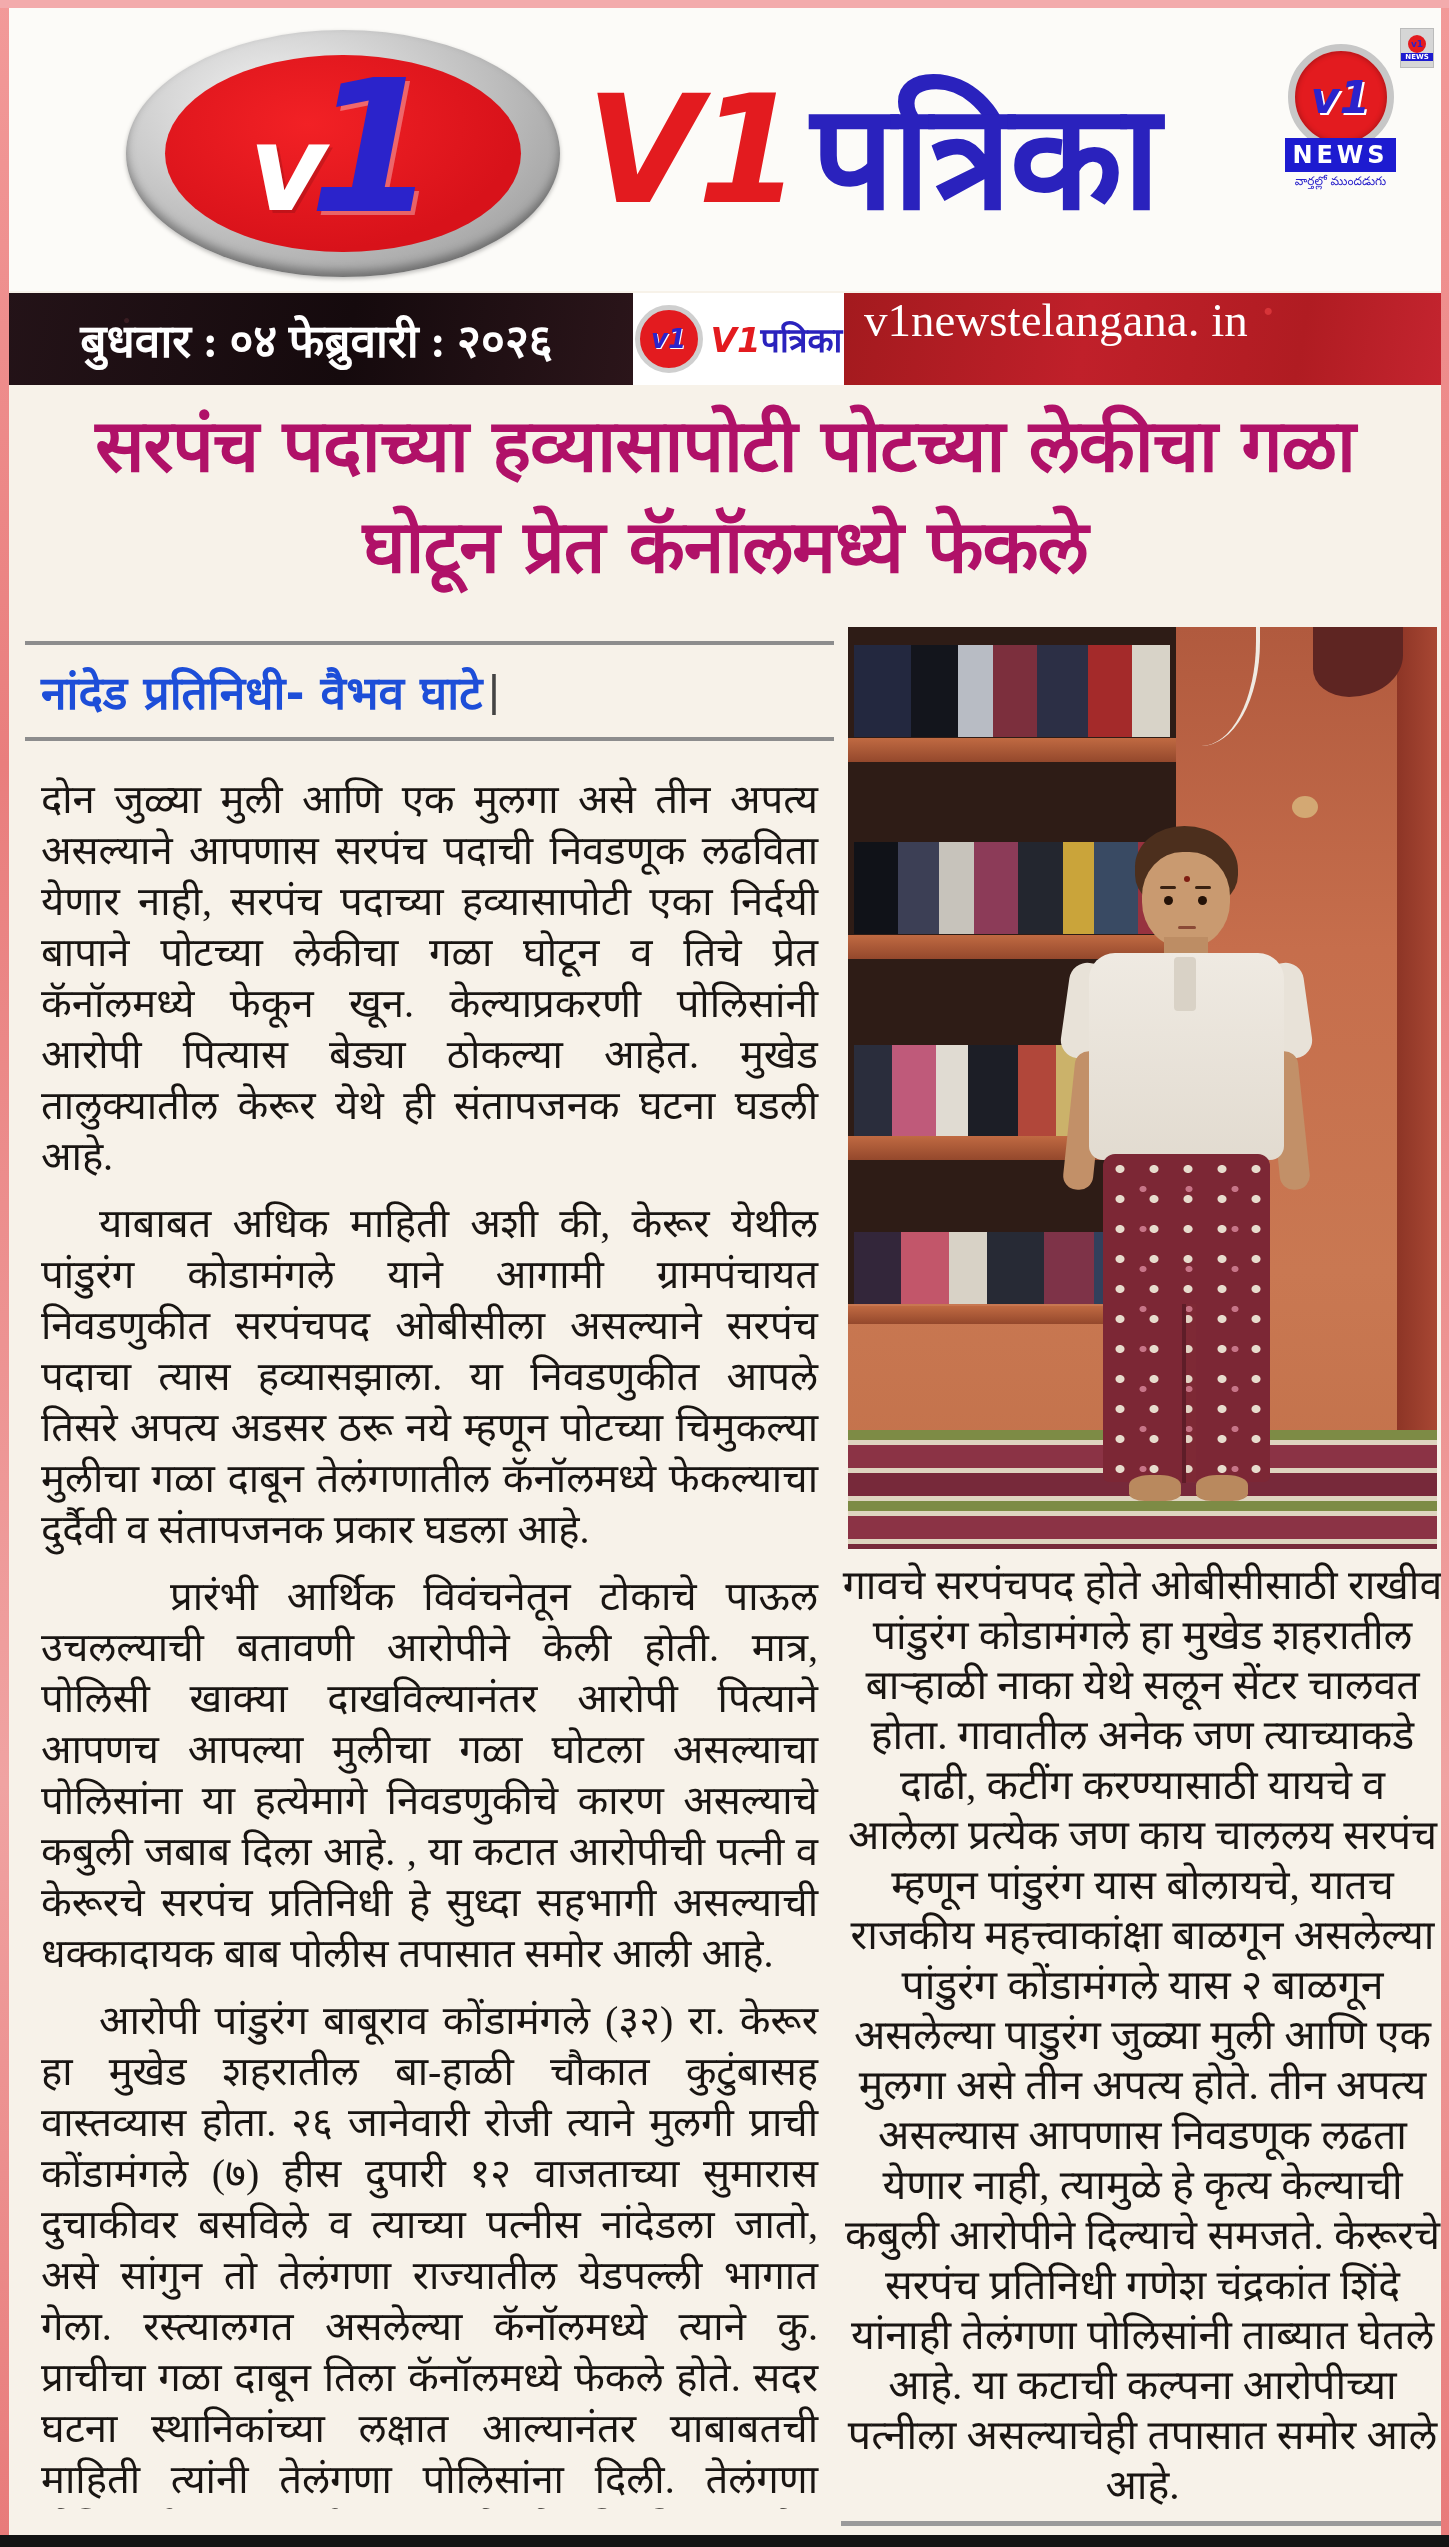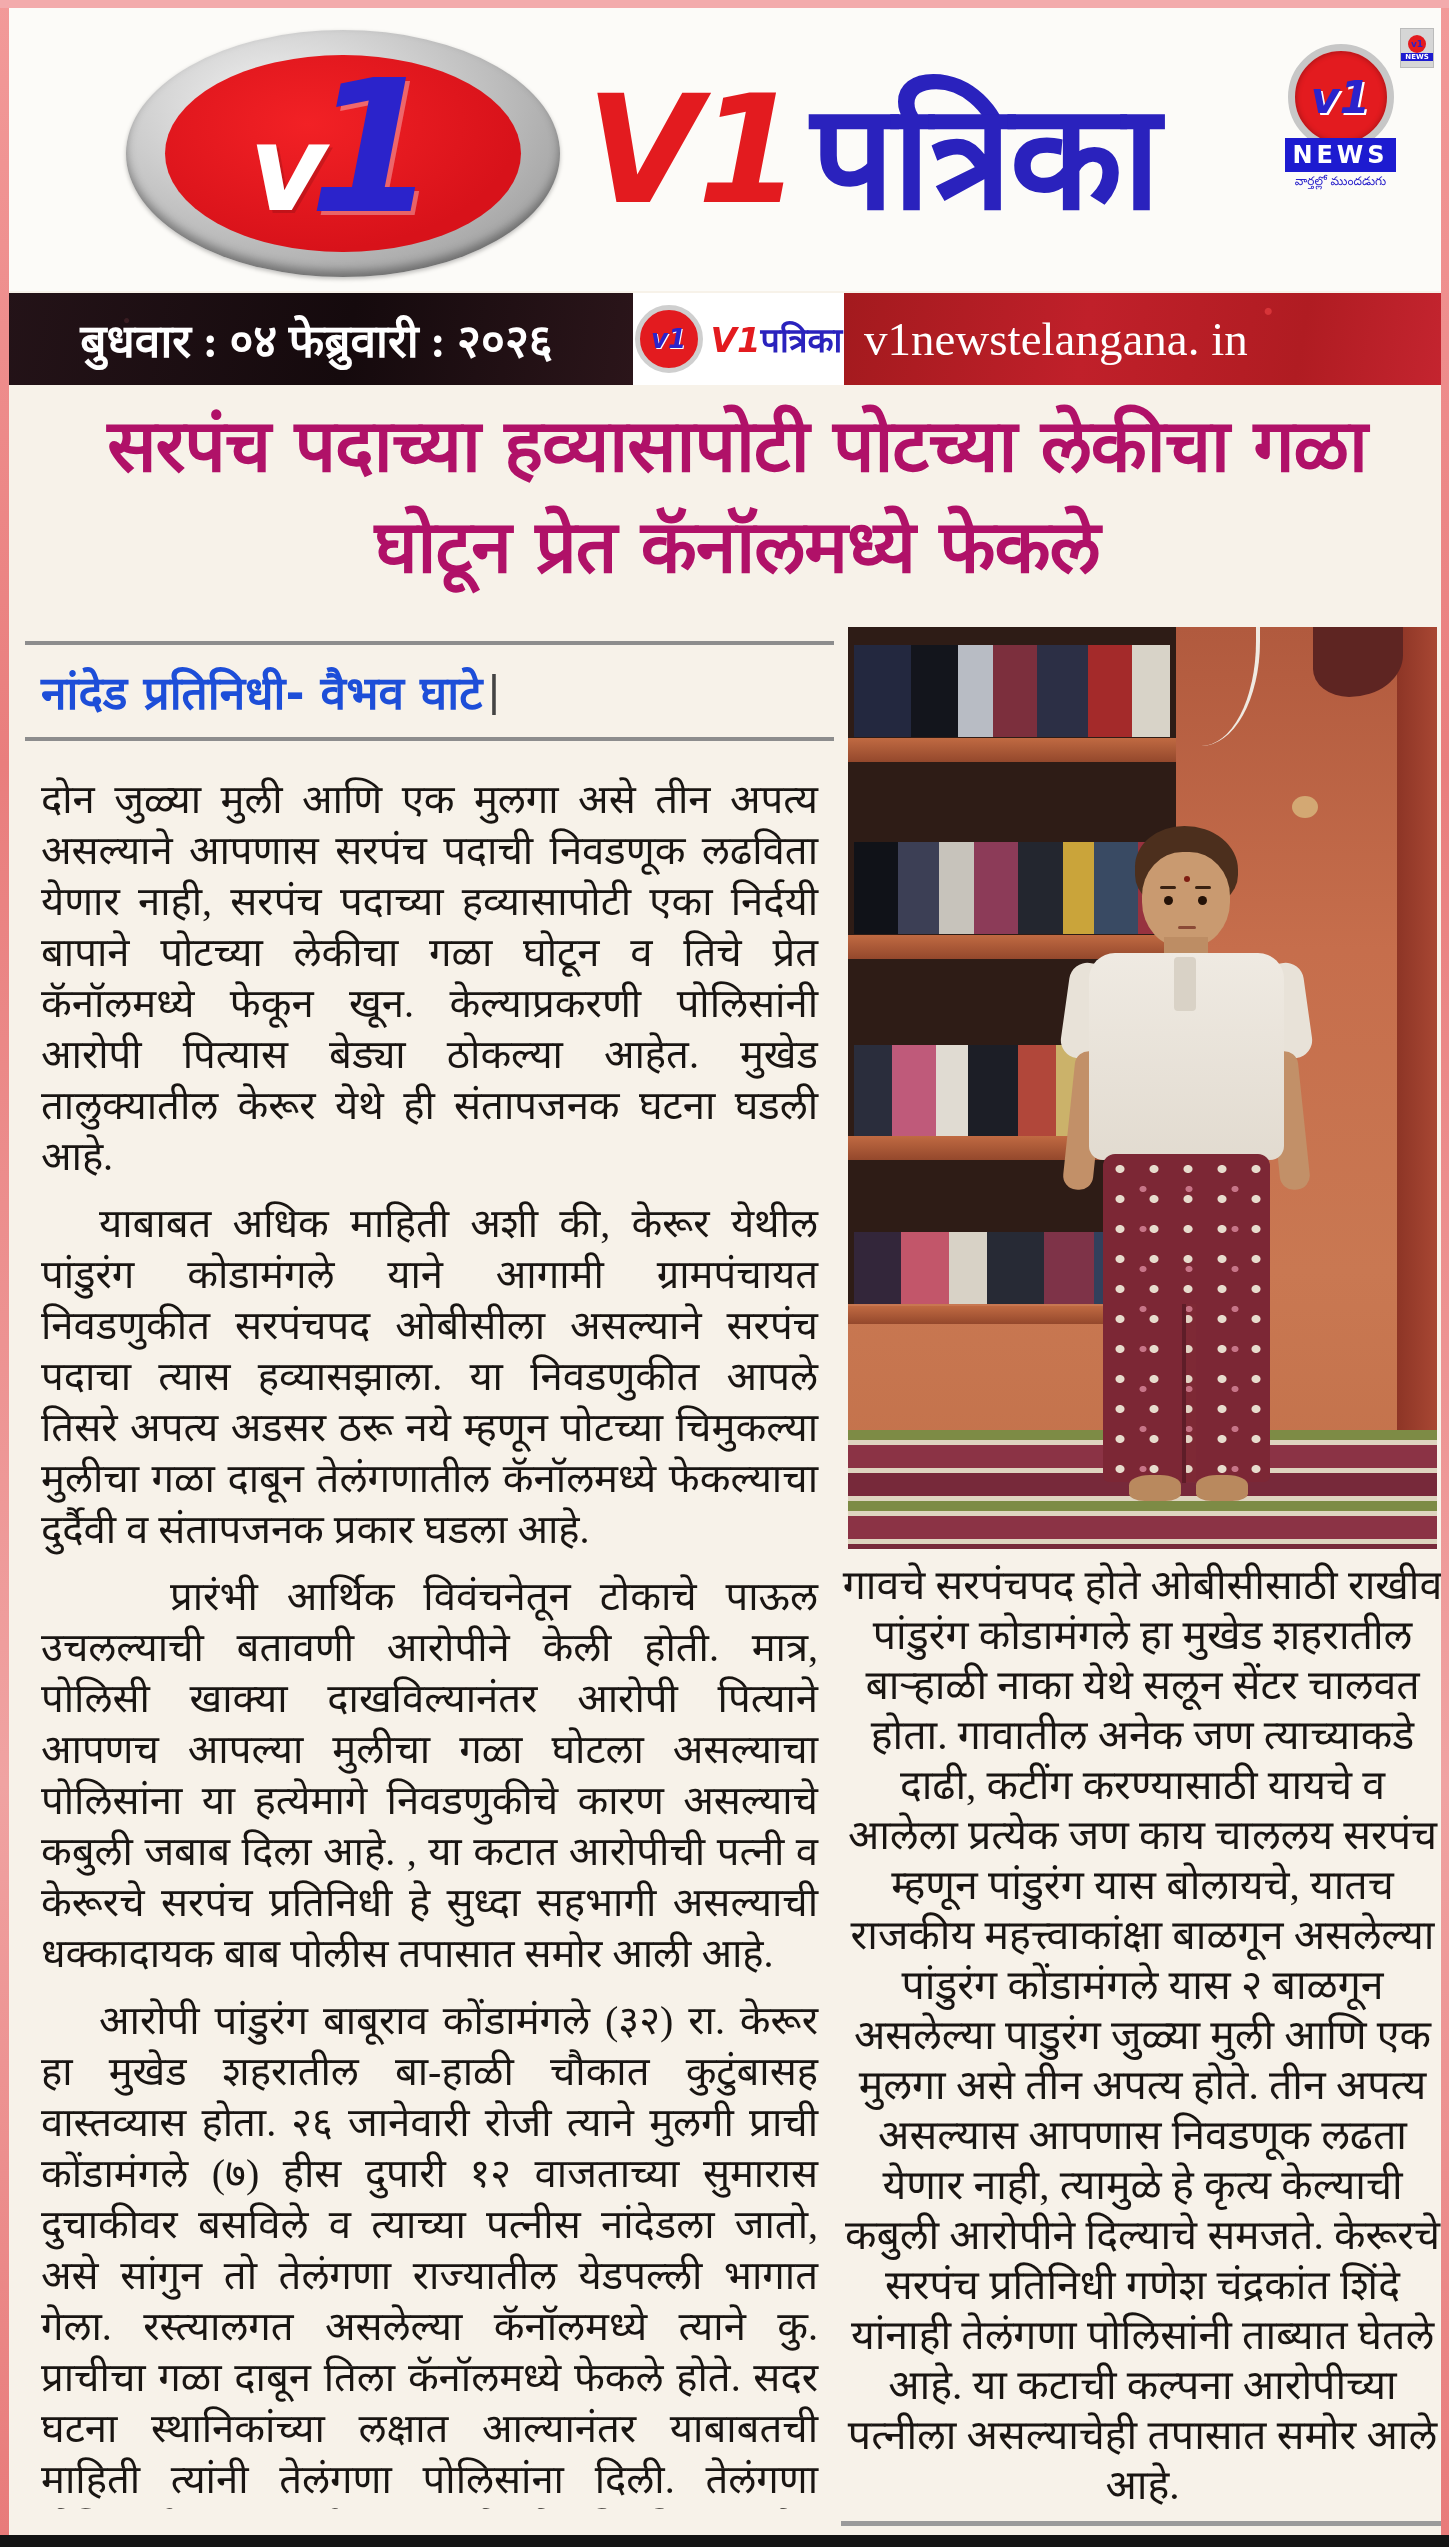--- a/index.html
+++ b/index.html
@@ -50,25 +50,25 @@
   .db-white{width:211px;background:#ffffff;display:flex;align-items:center;justify-content:center;gap:8px;}
   .mini-circle{width:58px;height:58px;border-radius:50%;background:#e31b1f;border:5px solid #cfcfcf;
                display:flex;align-items:center;justify-content:center;flex:none;}
   .mini-circle .mc-v1{font-family:"DejaVu Sans",sans-serif;font-weight:bold;font-style:italic;font-size:26px;color:#2b23cb;text-shadow:1px 1px 0 #fff;}
   .db-logo-text{font-family:"DejaVu Sans",sans-serif;font-weight:bold;font-size:34px;white-space:nowrap;}
   .db-logo-text .t-red{color:#e31b1f;font-style:italic;}
   .db-logo-text .t-blue{color:#2a22bd;}
   .db-red{flex:1;background:
             radial-gradient(circle at 70% 20%,#d73438 0 3px,transparent 4px),
             linear-gradient(100deg,#a31a1e,#c0202a 40%,#b01c22 75%,#c52530);
-          display:flex;align-items:center;}
+          display:flex;align-items:flex-start;}
   .db-site{color:#ffffff;font-size:47px;padding-left:20px;font-family:"Liberation Serif",serif;}
 
   
-  .headline{position:absolute;left:32px;top:396px;width:1410px;text-align:center;
+  .headline{position:absolute;left:20px;top:396px;width:1410px;text-align:center;
             color:#b01168;font-weight:800;font-size:73px;line-height:1.38;
             font-family:"DejaVu Sans",sans-serif;letter-spacing:-1px;}
 
   
   .byline-box{position:absolute;left:25px;top:641px;width:809px;height:100px;
               border-top:4px solid #8d8d8d;border-bottom:4px solid #8d8d8d;
               display:flex;align-items:center;padding-left:16px;box-sizing:border-box;}
   .byline-text{color:#1d4ed8;font-size:46px;font-weight:bold;font-family:"DejaVu Sans",sans-serif;}
   .byline-caret{color:#444;font-size:44px;font-weight:normal;margin-left:6px;font-family:"Liberation Sans",sans-serif;}
 

